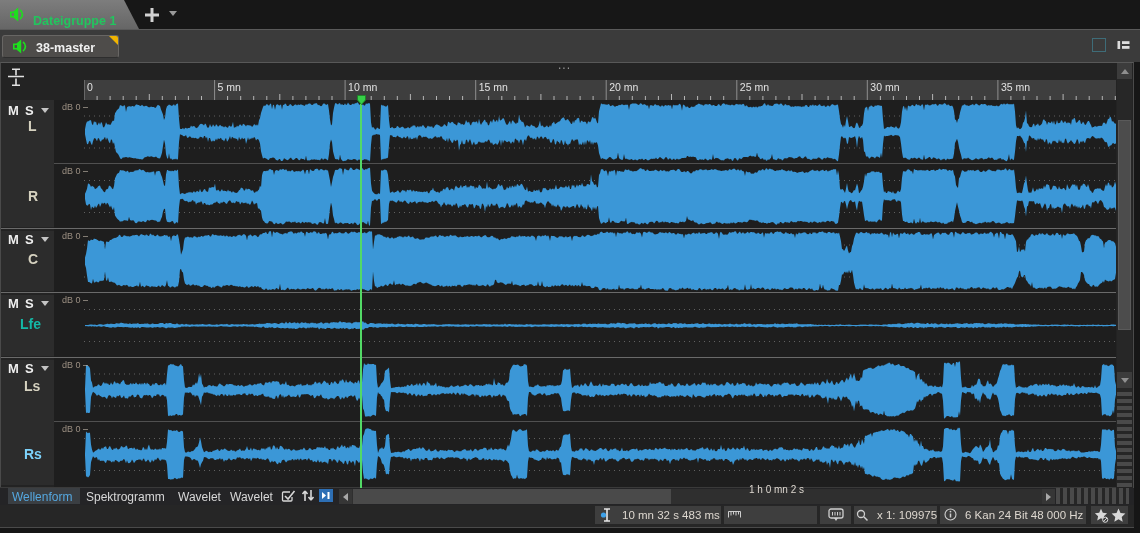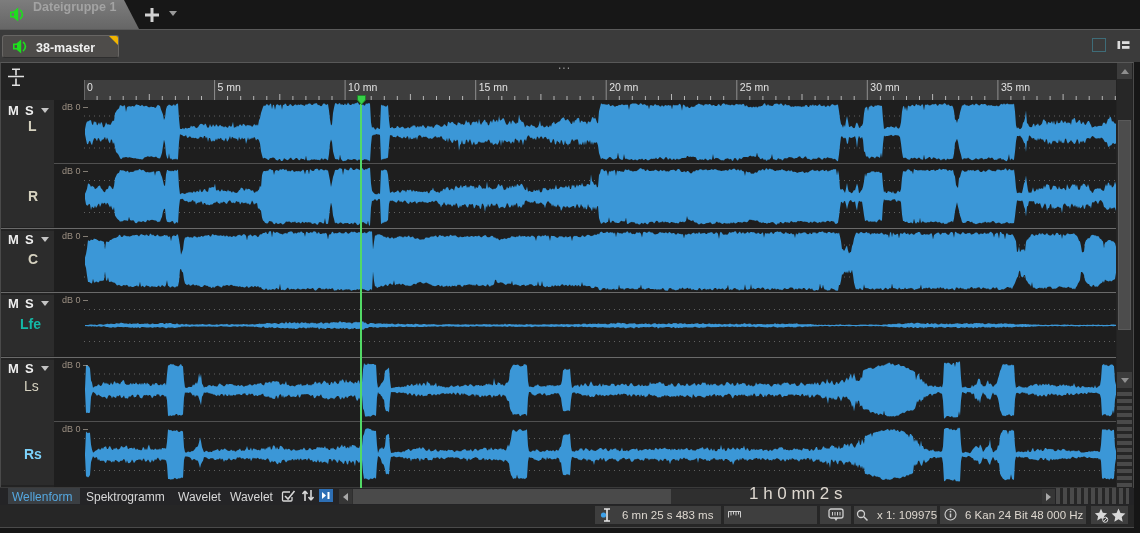--- a/index.html
+++ b/index.html
@@ -10,21 +10,21 @@
 <body>
 <div id="root">
 
 <div class="abs" style="left:0;top:0;width:1140px;height:29px;background:#171717"></div>
 <div class="abs" style="left:0;top:0;width:139px;height:29px;background:linear-gradient(#7d7d7d,#666);clip-path:polygon(0 0,124px 0,139px 29px,0 29px)"></div>
 <svg class="abs" style="left:9px;top:7px" width="16" height="15" viewBox="0 0 16 15">
  <path d="M1 4.6 h3.4 L9.2 0.6 V14.4 L4.4 10.4 H1 Z" fill="#1ddf1d"></path>
  <rect x="2.6" y="6.1" width="2.4" height="2.8" fill="#6f6f6f"></rect>
  <path d="M11 3 A5.4 5.4 0 0 1 11 12" stroke="#1ddf1d" stroke-width="1.7" fill="none"></path>
 </svg>
-<div class="abs" style="left:33px;top:0;font-size:12.5px;font-weight:bold;color:#a3a3a3">Dateigruppe 1</div>
+<div class="abs" style="left:33px;top:14px;font-size:12.5px;font-weight:bold;color:#22c55e">Dateigruppe 1</div>
 <svg class="abs" style="left:144px;top:7px" width="16" height="16" viewBox="0 0 16 16">
       <path d="M8 1 V15 M1 8 H15" stroke="#d2d2d2" stroke-width="3"></path>
     </svg>
 <div class="abs" style="left:169px;top:11px;width:0;height:0;border-left:4px solid transparent;border-right:4px solid transparent;border-top:5px solid #9a9a9a"></div>
 
 <div class="abs" style="left:0;top:29px;width:1140px;height:33px;background:#3b3b3b;border-top:1px solid #5a5a5a"></div>
 <div class="abs" style="left:2px;top:35px;width:117px;height:23px;background:#4e4c4a;border:1px solid #686664;border-bottom-color:#2e2e2e;border-radius:3px;overflow:hidden">
   <div style="position:absolute;right:-1px;top:-1px;width:0;height:0;border-left:11px solid transparent;border-top:11px solid #f0b400"></div>
 </div>
 <svg class="abs" style="left:12px;top:39px" width="16" height="15" viewBox="0 0 16 15">
@@ -196,21 +196,21 @@
 <div class="abs" style="left:25px;top:232px;font-size:13px;font-weight:bold;color:#efefef">S</div>
 <div class="abs" style="left:41px;top:237px;width:0;height:0;border-left:4.5px solid transparent;border-right:4.5px solid transparent;border-top:5.5px solid #c4c4c4"></div>
 <div class="abs" style="left:28px;top:251px;font-size:14px;font-weight:bold;color:#d6d2c0">C</div>
 <div class="abs" style="left:8px;top:296px;font-size:13px;font-weight:bold;color:#efefef">M</div>
 <div class="abs" style="left:25px;top:296px;font-size:13px;font-weight:bold;color:#efefef">S</div>
 <div class="abs" style="left:41px;top:301px;width:0;height:0;border-left:4.5px solid transparent;border-right:4.5px solid transparent;border-top:5.5px solid #c4c4c4"></div>
 <div class="abs" style="left:20px;top:316px;font-size:14px;font-weight:bold;color:#14b8a6">Lfe</div>
 <div class="abs" style="left:8px;top:361px;font-size:13px;font-weight:bold;color:#efefef">M</div>
 <div class="abs" style="left:25px;top:361px;font-size:13px;font-weight:bold;color:#efefef">S</div>
 <div class="abs" style="left:41px;top:366px;width:0;height:0;border-left:4.5px solid transparent;border-right:4.5px solid transparent;border-top:5.5px solid #c4c4c4"></div>
-<div class="abs" style="left:24px;top:378px;font-size:14px;font-weight:normal;color:#d6d2c0">Ls</div>
+<div class="abs" style="left:24px;top:378px;font-size:14px;font-weight:bold;color:#d6d2c0">Ls</div>
 <div class="abs" style="left:24px;top:446px;font-size:14px;font-weight:bold;color:#7dd3fc">Rs</div>
 
 <div class="abs" style="left:360px;top:99px;width:2px;height:389px;background:#52d966"></div>
 <svg class="abs" style="left:357px;top:95px" width="9" height="10" viewBox="0 0 9 10">
  <path d="M0.5 0.5 h8 v4.5 L4.5 9.5 L0.5 5 Z" fill="#36cf48" stroke="#1f8529" stroke-width="1"></path>
 </svg>
 
 <div class="abs" style="left:1117px;top:63px;width:15px;height:424px;background:#272727"></div>
 <div class="abs" style="left:1117px;top:63px;width:15px;height:16px;background:#3c3c3c"></div>
 <div class="abs" style="left:1121px;top:69px;width:0;height:0;border-left:4px solid transparent;border-right:4px solid transparent;border-bottom:5px solid #8f8f8f"></div>
@@ -244,26 +244,26 @@
 <div class="abs" style="left:1042px;top:489px;width:13px;height:15px;background:#363636"></div>
 <div class="abs" style="left:1046px;top:493px;width:0;height:0;border-top:4px solid transparent;border-bottom:4px solid transparent;border-left:5px solid #a8a8a8"></div>
 <div class="abs" style="left:1056px;top:488px;width:73px;height:16px;background:repeating-linear-gradient(90deg,#4a4a4a 0 4px,#262626 4px 7px)"></div>
 
 <div class="abs" style="left:0;top:505px;width:1134px;height:22px;background:#262626"></div>
 <div class="abs" style="left:595px;top:506px;width:126px;height:18px;background:#3e3e3e"></div>
 <div class="abs" style="left:599px;top:507px"><svg width="16" height="16" viewBox="0 0 16 16">
         <path d="M5 2 h6 M8 2 v12 M5 14 h6" stroke="#e8e8e8" stroke-width="1.6" fill="none"></path>
         <circle cx="4.5" cy="8" r="2.6" fill="#3da0e8"></circle>
       </svg></div>
-<div class="abs" style="left:622px;top:509px;font-size:11.5px;color:#ded8d0">6 mn 25 s 483 ms</div>
+<div class="abs" style="left:622px;top:509px;font-size:11.5px;color:#ded8d0">10 mn 32 s 483 ms</div>
 <div class="abs" style="left:724px;top:506px;width:93px;height:18px;background:#3e3e3e"></div>
 <svg class="abs" style="left:728px;top:511px" width="13" height="8" viewBox="0 0 13 8">
  <path d="M0.5 0.5 h12 M0.5 0.5 v6 M3 0.5 v4 M5.5 0.5 v3 M8 0.5 v4 M10.5 0.5 v3 M12.5 0.5 v6" stroke="#cfcfcf" stroke-width="1" fill="none"></path>
 </svg>
-<div class="abs" style="left:749px;top:484px;font-size:17px;color:#ded8d0">1 h 0 mn 2 s</div>
+<div class="abs" style="left:749px;top:484px;font-size:10px;color:#ded8d0">1 h 0 mn 2 s</div>
 <div class="abs" style="left:820px;top:506px;width:31px;height:18px;background:#3e3e3e"></div>
 <svg class="abs" style="left:828px;top:508px" width="16" height="14" viewBox="0 0 16 14">
  <rect x="1" y="1" width="14" height="9" rx="2" fill="none" stroke="#cfcfcf" stroke-width="1.3"></rect>
  <path d="M6 10 l2 3 l2 -3" fill="#cfcfcf"></path>
  <path d="M4.5 4 v3.5 M7 4 v3.5 M9.5 4 v3.5 M12 4 v3.5" stroke="#cfcfcf" stroke-width="1"></path>
 </svg>
 <div class="abs" style="left:854px;top:506px;width:83px;height:18px;background:#3e3e3e"></div>
 <svg class="abs" style="left:856px;top:509px" width="13" height="13" viewBox="0 0 13 13">
  <circle cx="5" cy="5" r="3.5" fill="none" stroke="#cfcfcf" stroke-width="1.3"></circle>
  <path d="M7.8 7.8 L11.5 11.5" stroke="#cfcfcf" stroke-width="1.5"></path>

